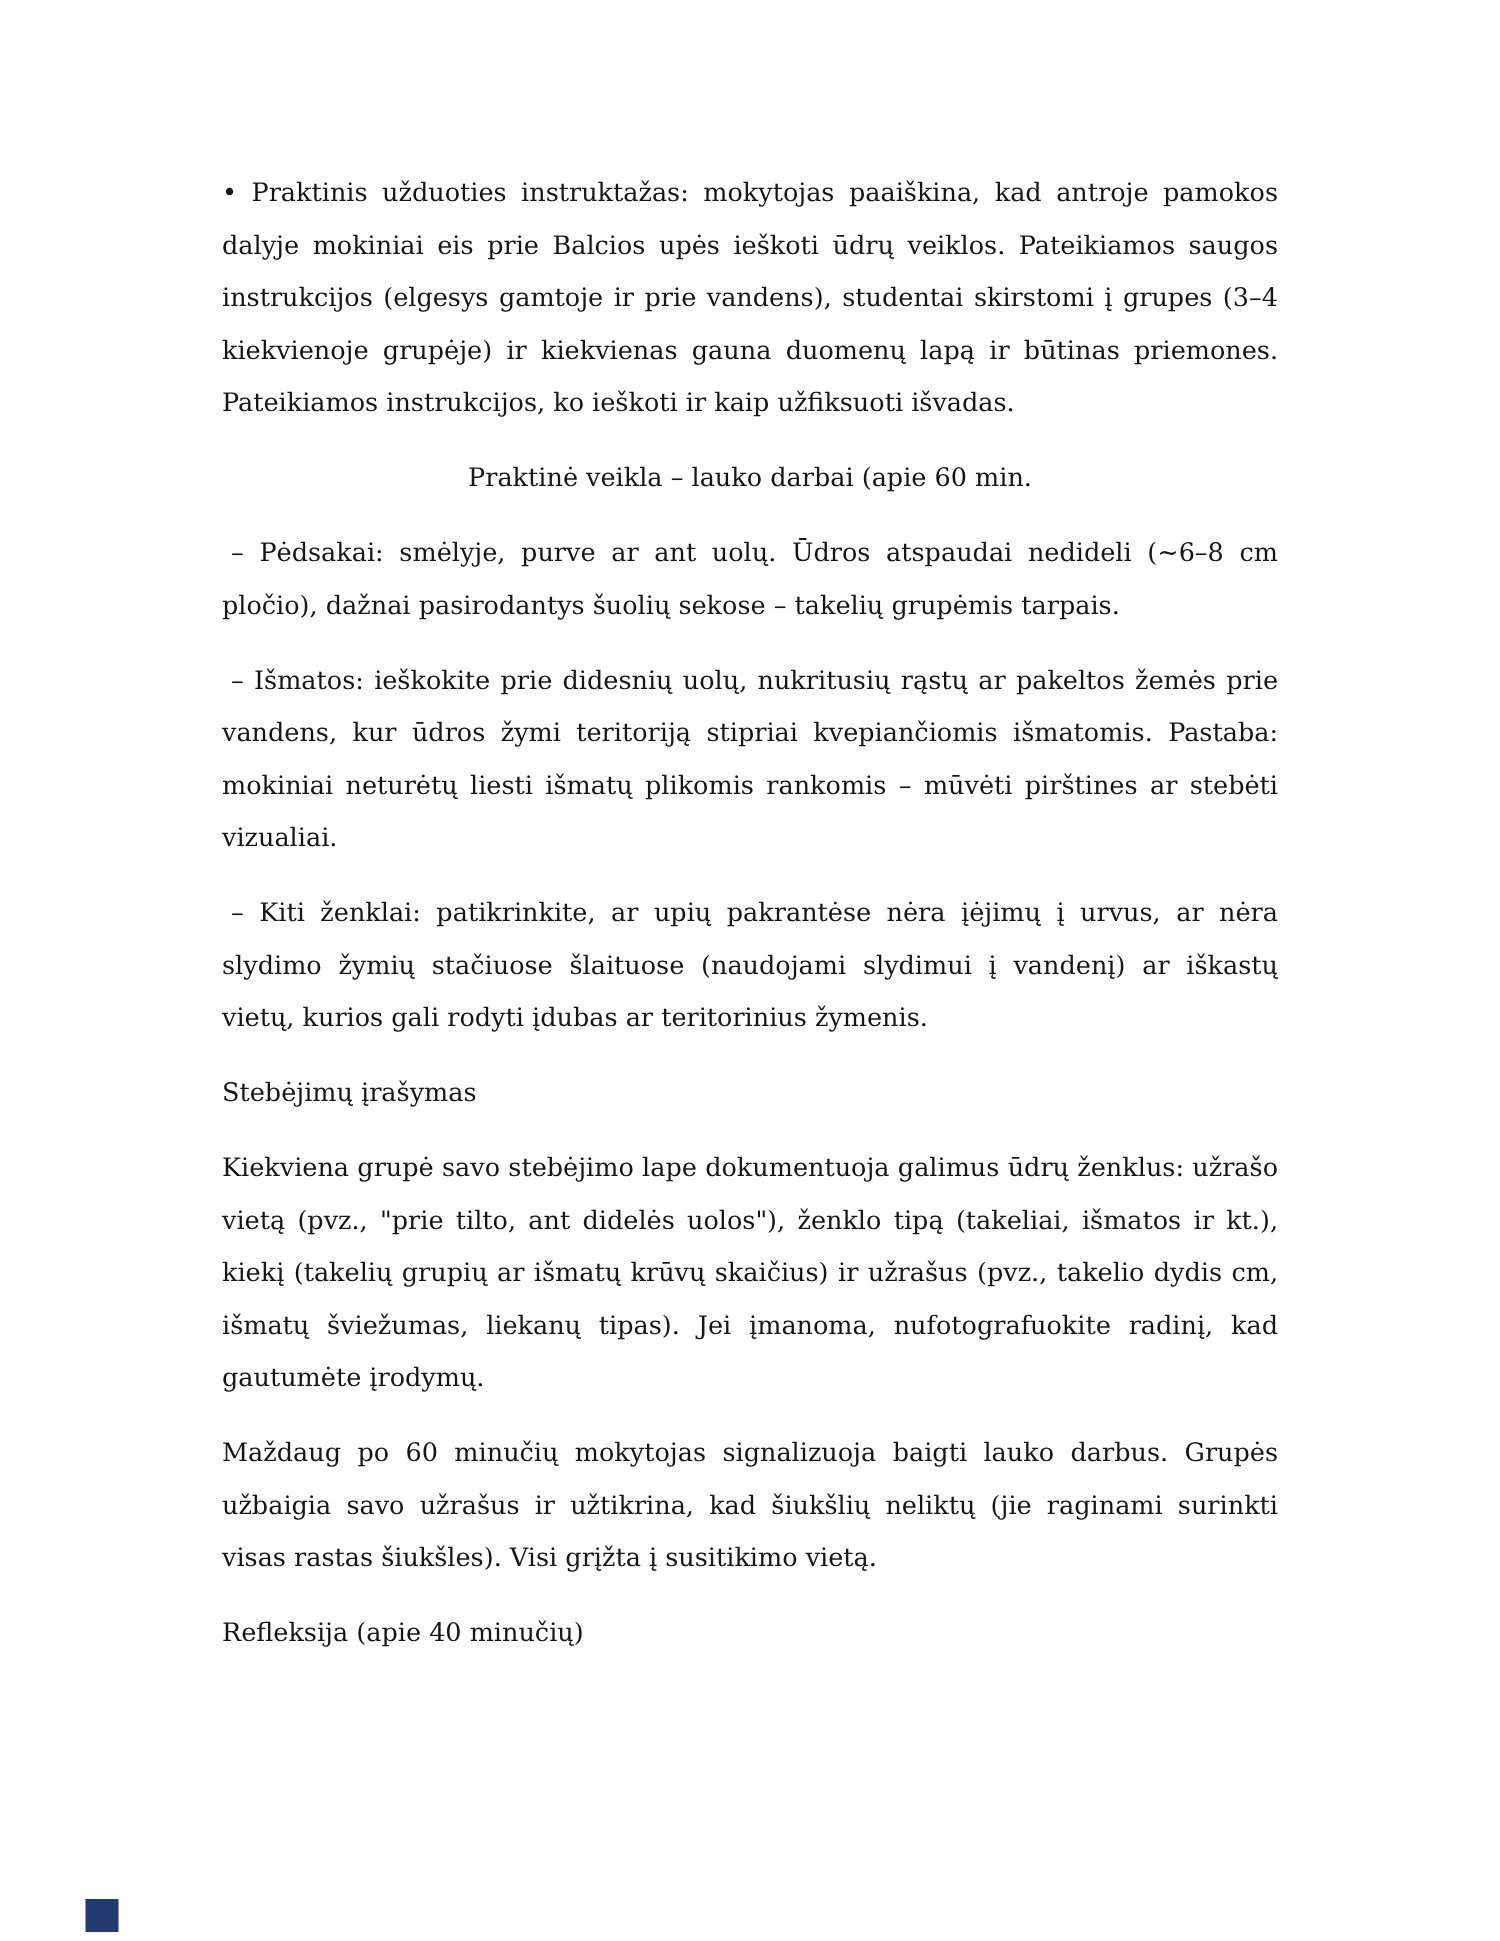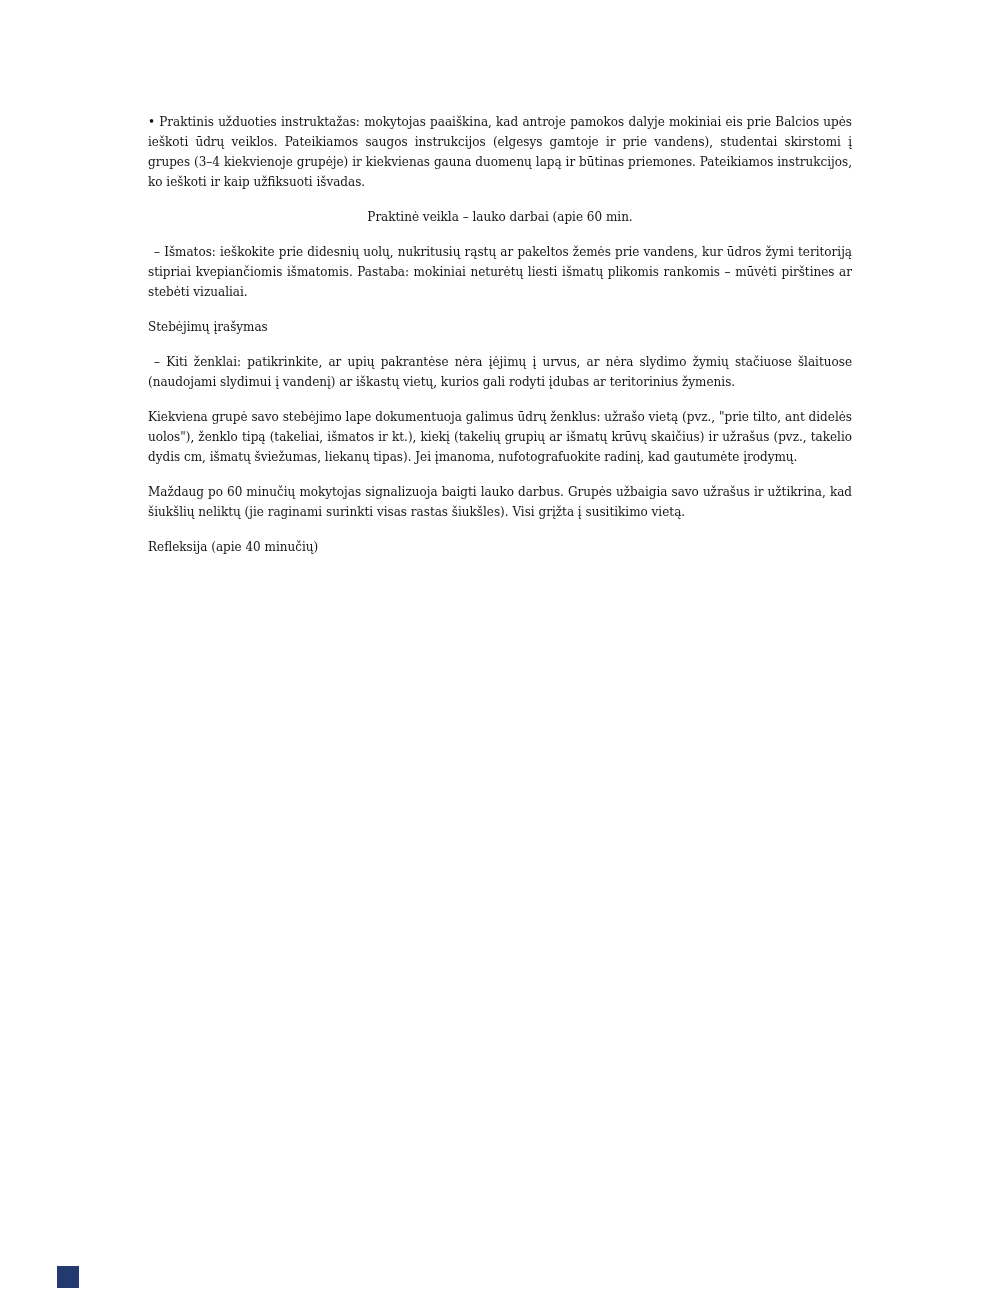--- a/index.html
+++ b/index.html
@@ -17,22 +17,22 @@
   }
   .page {
     box-sizing: border-box;
     width: 1000px;
     height: 1294px;
     padding: 112px 148px 0 148px;
     background: #ffffff;
   }
   .para {
     margin: 0 0 15px 0;
-    font-size: 12px;
-    line-height: 20px;
+    font-size: 17px;
+    line-height: 35px;
     text-align: justify;
     text-justify: inter-word;
   }
   .para.centered {
     text-align: center;
   }
   .para.dash {
     text-indent: 6px;
   }
   .para.dash-indent {
@@ -49,21 +49,22 @@
     height: 22px;
     background: #223a70;
   }
 </style>
 </head>
 <body>
 
 <div class="page">
   <p class="para">•  Praktinis užduoties instruktažas: mokytojas paaiškina, kad antroje pamokos dalyje mokiniai eis prie Balcios upės ieškoti ūdrų veiklos. Pateikiamos saugos instrukcijos (elgesys gamtoje ir prie vandens), studentai skirstomi į grupes (3–4 kiekvienoje grupėje) ir kiekvienas gauna duomenų lapą ir būtinas priemones. Pateikiamos instrukcijos, ko ieškoti ir kaip užfiksuoti išvadas.</p>
   <p class="para centered">Praktinė veikla – lauko darbai (apie 60 min.</p>
+  <p class="para dash">– Pėdsakai: smėlyje, purve ar ant uolų. Ūdros atspaudai nedideli (~6–8 cm pločio), dažnai pasirodantys šuolių sekose – takelių grupėmis tarpais.</p>
   <p class="para dash">– Išmatos: ieškokite prie didesnių uolų, nukritusių rąstų ar pakeltos žemės prie vandens, kur ūdros žymi teritoriją stipriai kvepiančiomis išmatomis. Pastaba: mokiniai neturėtų liesti išmatų plikomis rankomis – mūvėti pirštines ar stebėti vizualiai.</p>
+  <p class="para dash">– Kiti ženklai: patikrinkite, ar upių pakrantėse nėra įėjimų į urvus, ar nėra slydimo žymių stačiuose šlaituose (naudojami slydimui į vandenį) ar iškastų vietų, kurios gali rodyti įdubas ar teritorinius žymenis.</p>
   <p class="para plain">Stebėjimų įrašymas</p>
-  <p class="para dash">– Kiti ženklai: patikrinkite, ar upių pakrantėse nėra įėjimų į urvus, ar nėra slydimo žymių stačiuose šlaituose (naudojami slydimui į vandenį) ar iškastų vietų, kurios gali rodyti įdubas ar teritorinius žymenis.</p>
   <p class="para">Kiekviena grupė savo stebėjimo lape dokumentuoja galimus ūdrų ženklus: užrašo vietą (pvz., "prie tilto, ant didelės uolos"), ženklo tipą (takeliai, išmatos ir kt.), kiekį (takelių grupių ar išmatų krūvų skaičius) ir užrašus (pvz., takelio dydis cm, išmatų šviežumas, liekanų tipas). Jei įmanoma, nufotografuokite radinį, kad gautumėte įrodymų.</p>
   <p class="para">Maždaug po 60 minučių mokytojas signalizuoja baigti lauko darbus. Grupės užbaigia savo užrašus ir užtikrina, kad šiukšlių neliktų (jie raginami surinkti visas rastas šiukšles). Visi grįžta į susitikimo vietą.</p>
   <p class="para plain">Refleksija (apie 40 minučių)</p>
 </div>
 
 <div class="corner-square" style="background: rgb(34, 58, 112);"></div>
 
 </body></html>

